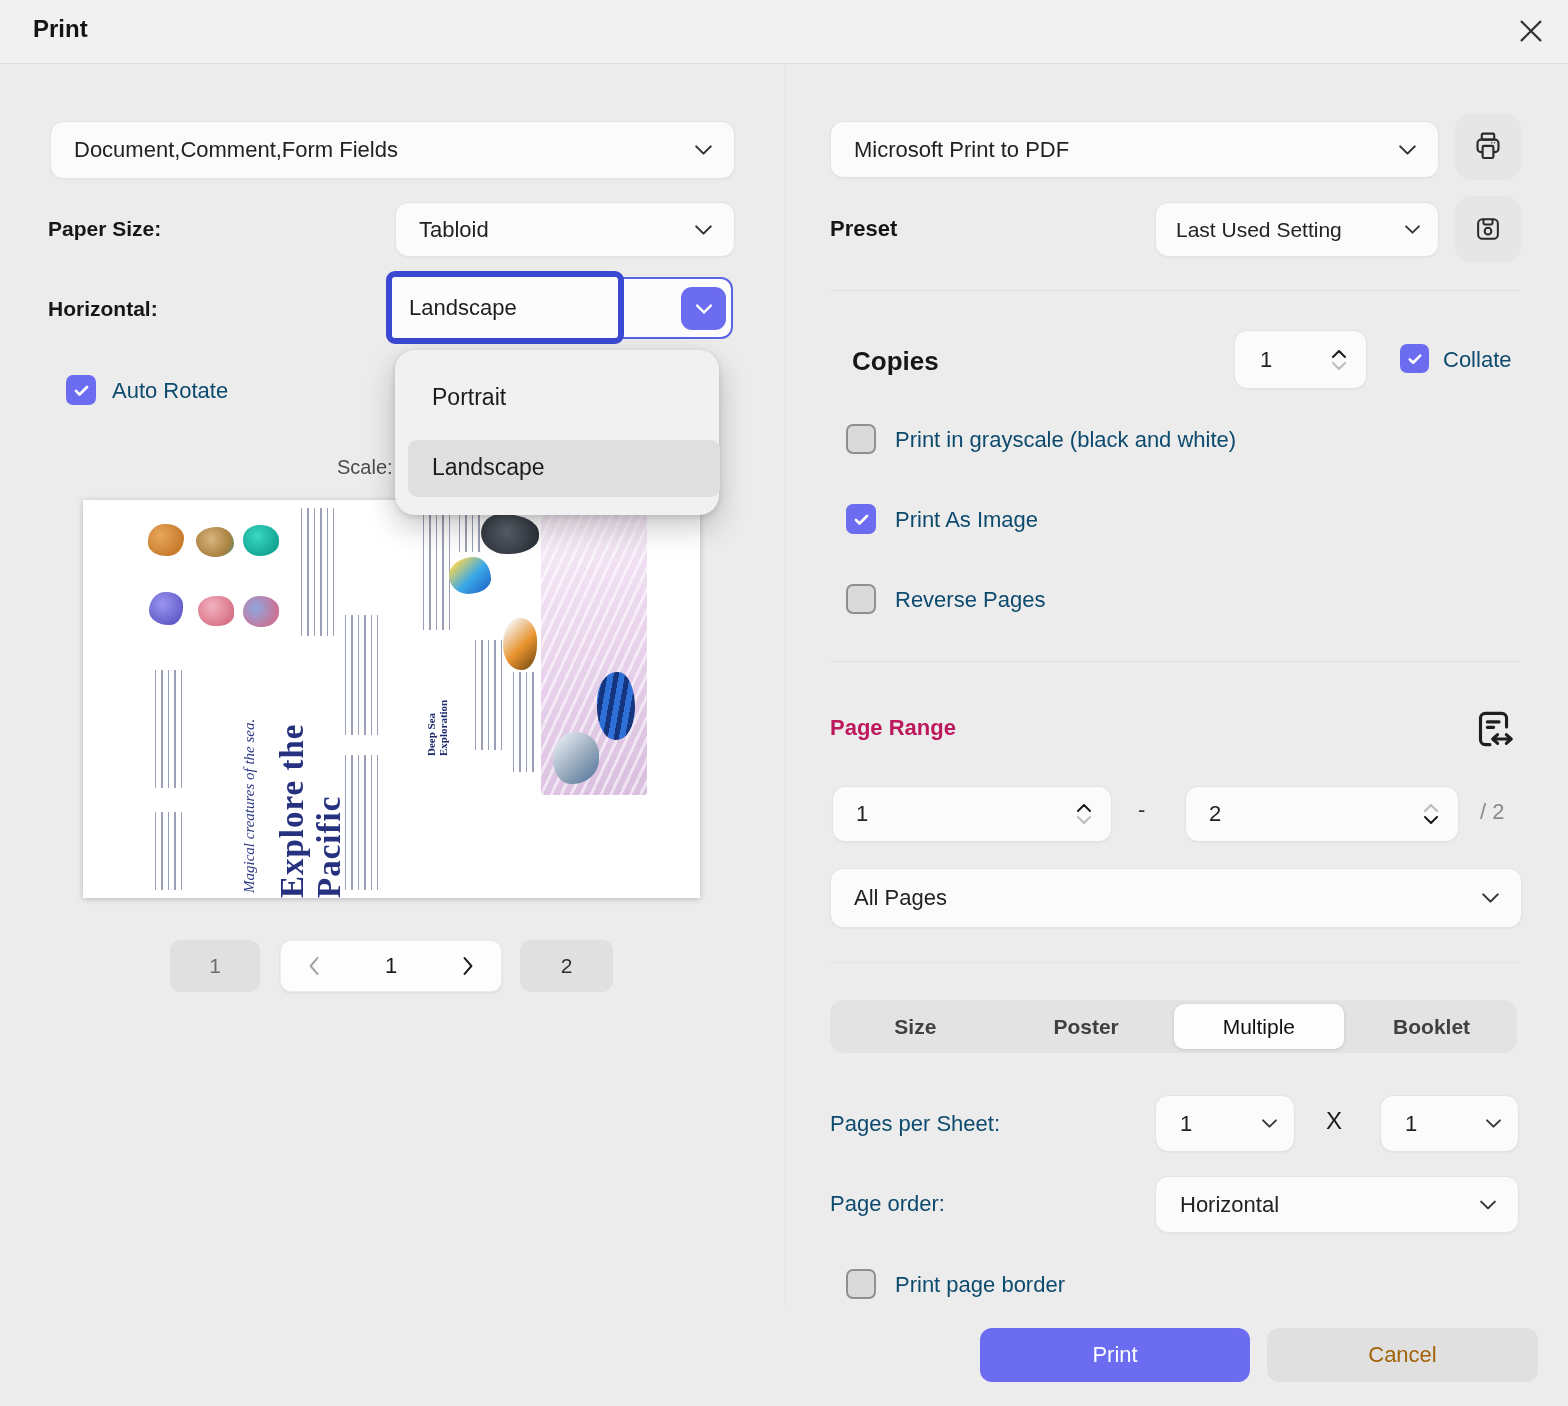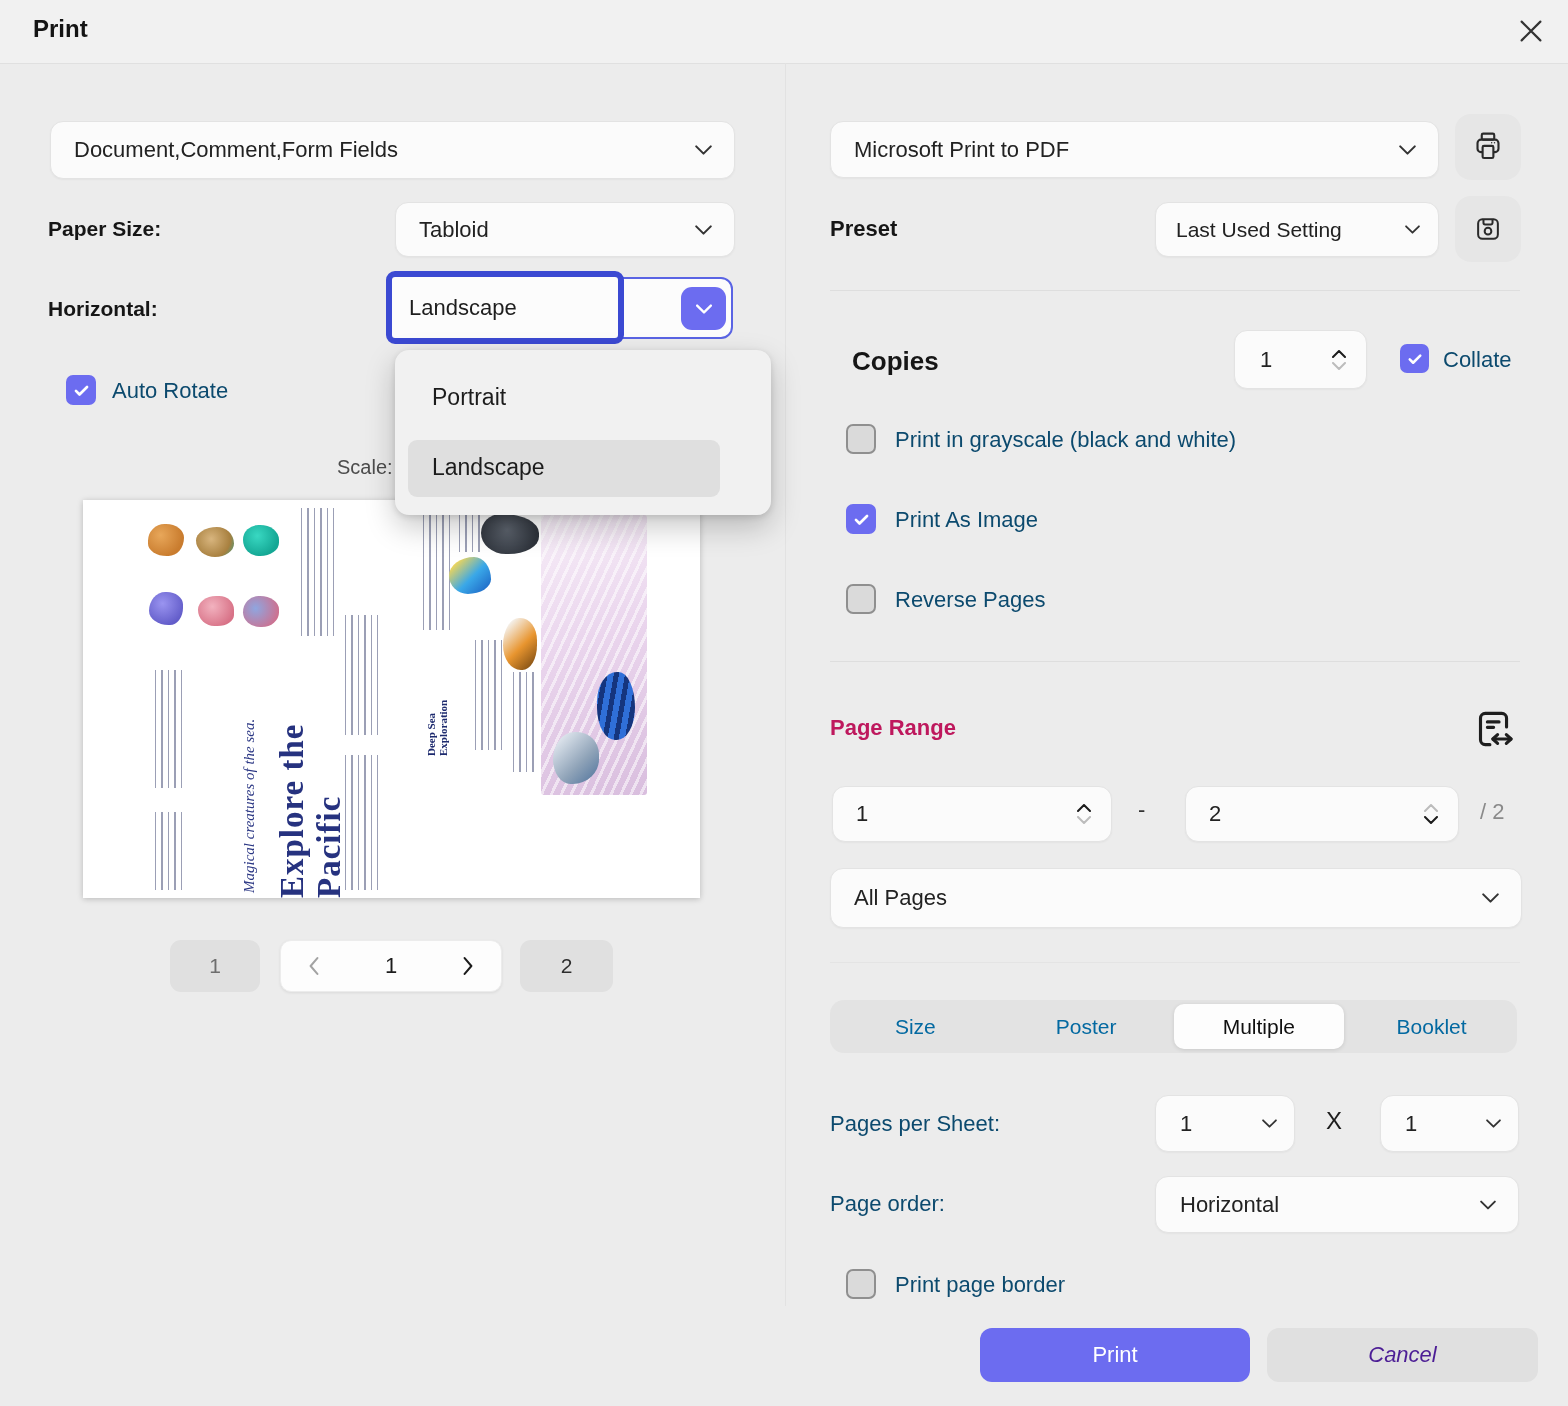--- a/index.html
+++ b/index.html
@@ -28,46 +28,46 @@
   #vdiv{left:785px;top:63px;width:1px;height:1243px;background:#e2e2e2;}
   
   .spin-arrows{margin-left:auto;padding-right:20px;display:flex;flex-direction:column;gap:4px;align-items:center;}
   
   #orient-outer{left:390px;top:277px;width:343px;height:62px;border:2px solid #5a64e4;border-radius:12px;background:#fcfcfc;box-sizing:border-box;}
   #orient-selbox{left:386px;top:271px;width:238px;height:73px;border:6px solid #3b49d2;border-radius:9px;background:#fcfcfc;
                  box-sizing:border-box;display:flex;align-items:center;font-size:22px;z-index:3;}
   #orient-selbox span{padding-left:17px;}
   #orient-chevbtn{left:681px;top:287px;width:45px;height:43px;background:#6c6cf0;border-radius:11px;display:flex;
                   align-items:center;justify-content:center;z-index:3;cursor:pointer;}
-  #orient-menu{left:395px;top:350px;width:376px;height:165px;background:#f1f1f1;border-radius:14px;
+  #orient-menu{left:395px;top:350px;width:324px;height:165px;background:#f1f1f1;border-radius:20px;
                box-shadow:0 12px 30px rgba(0,0,0,.22), 0 2px 6px rgba(0,0,0,.12);z-index:6;}
   #orient-menu .item{position:absolute;font-size:23px;color:#1c1c1c;}
   #opt-portrait{left:37px;top:34px;}
   #opt-landscape-bg{left:13px;top:90px;width:312px;height:57px;background:#dfdfdf;border-radius:9px;}
   #opt-landscape{left:37px;top:104px;}
   
   #preview{left:83px;top:500px;width:617px;height:398px;background:#ffffff;box-shadow:0 1px 6px rgba(0,0,0,.22);}
   .blob{position:absolute;}
   .tcol{position:absolute;background:repeating-linear-gradient(90deg, rgba(56,64,108,.5) 0 1.4px, transparent 1.4px 6.4px);}
   .v-text{writing-mode:vertical-rl;transform:rotate(180deg);position:absolute;}
   #pv-title{left:191px;top:130px;height:268px;font-family:"Liberation Serif",serif;font-weight:bold;font-size:33px;color:#26327f;letter-spacing:1px;}
   #pv-kicker{left:158px;top:178px;height:215px;font-family:"Liberation Serif",serif;font-style:italic;font-size:15px;color:#2b3784;}
   #pv-subhead{left:342px;top:166px;height:90px;font-family:"Liberation Serif",serif;font-weight:bold;font-size:11px;color:#1d2a6e;}
   
   .pg-gray{background:#e0e0e0;border-radius:11px;display:flex;align-items:center;justify-content:center;font-size:21px;cursor:pointer;}
   #pgnav{left:280px;top:940px;width:222px;height:52px;background:#fdfdfd;border:1px solid #ececec;border-radius:11px;
          box-shadow:0 1px 3px rgba(0,0,0,.08);display:flex;align-items:center;justify-content:space-between;padding:0 26px;box-sizing:border-box;}
   
   #seg{left:830px;top:1000px;width:687px;height:53px;background:#e3e3e3;border-radius:14px;display:flex;}
-  #seg .seg-item{flex:1;display:flex;align-items:center;justify-content:center;font-size:21px;color:#0369a1;cursor:pointer;}
+  #seg .seg-item{flex:1;display:flex;align-items:center;justify-content:center;font-size:21px;color:#404040;cursor:pointer;font-weight:bold;}
   #seg .seg-item.active{background:#fdfdfd;border-radius:10px;margin:4px 2px;font-weight:normal;color:#101010;box-shadow:0 1px 4px rgba(0,0,0,.12);}
   
   .action{border-radius:12px;display:flex;align-items:center;justify-content:center;font-size:22px;cursor:pointer;}
   #print-btn{left:980px;top:1328px;width:270px;height:54px;background:#6c6cf0;color:#ffffff;}
-  #cancel-btn{left:1267px;top:1328px;width:271px;height:54px;background:#e0e0e0;color:#4c1d95;font-style:italic;}
+  #cancel-btn{left:1267px;top:1328px;width:271px;height:54px;background:#e0e0e0;color:#a16207;}
   svg{display:block;}
 </style>
 </head>
 <body>
 
 <div id="app">
 
   <div id="hdr" class="abs"></div>
   <div id="hdr-title" class="abs">Print</div>
   <div id="close-btn" class="abs">

